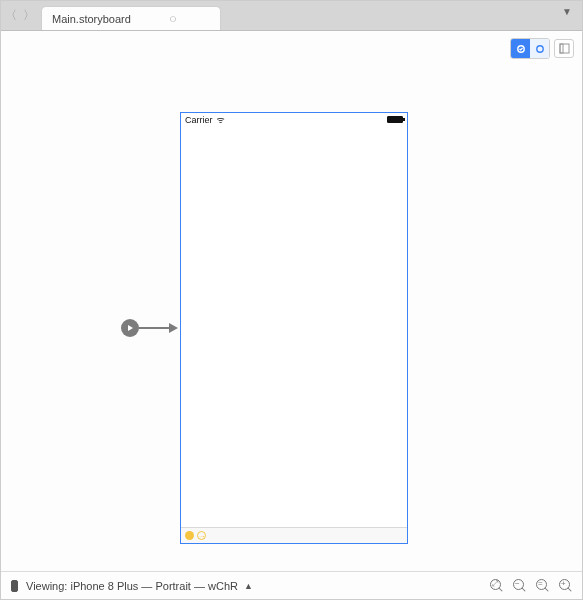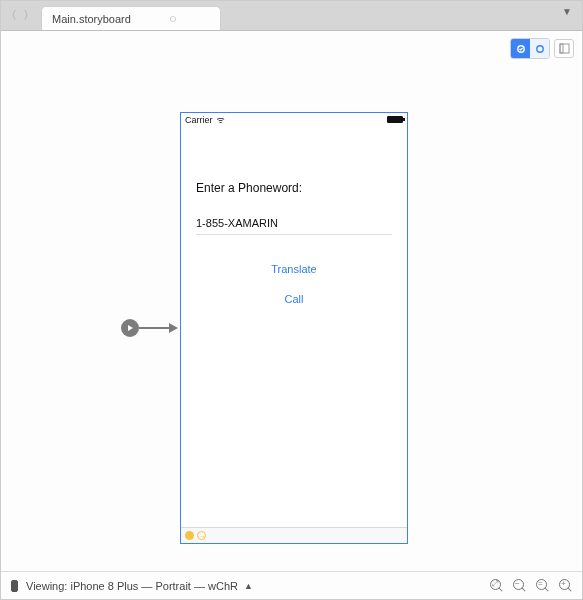--- a/index.html
+++ b/index.html
@@ -344,26 +344,20 @@
 
   <div class="device">
     <div class="statusbar">
       <div class="left">
         <span>Carrier</span>
         <span>ᯤ</span>
       </div>
       <div class="battery"></div>
     </div>
 
-    <div class="device-content">
-      <div class="label">Enter a Phoneword:</div>
-      <input class="textfield" type="text" value="1-855-XAMARIN" style="">
-      <button class="btn">Translate</button>
-      <button class="btn">Call</button>
-    </div>
 
     <div class="dock">
       <div class="dock-dot dot-yellow"></div>
       <div class="dot-arrow">→</div>
     </div>
   </div>
 
 </div>
 
 <div class="statusfooter">

